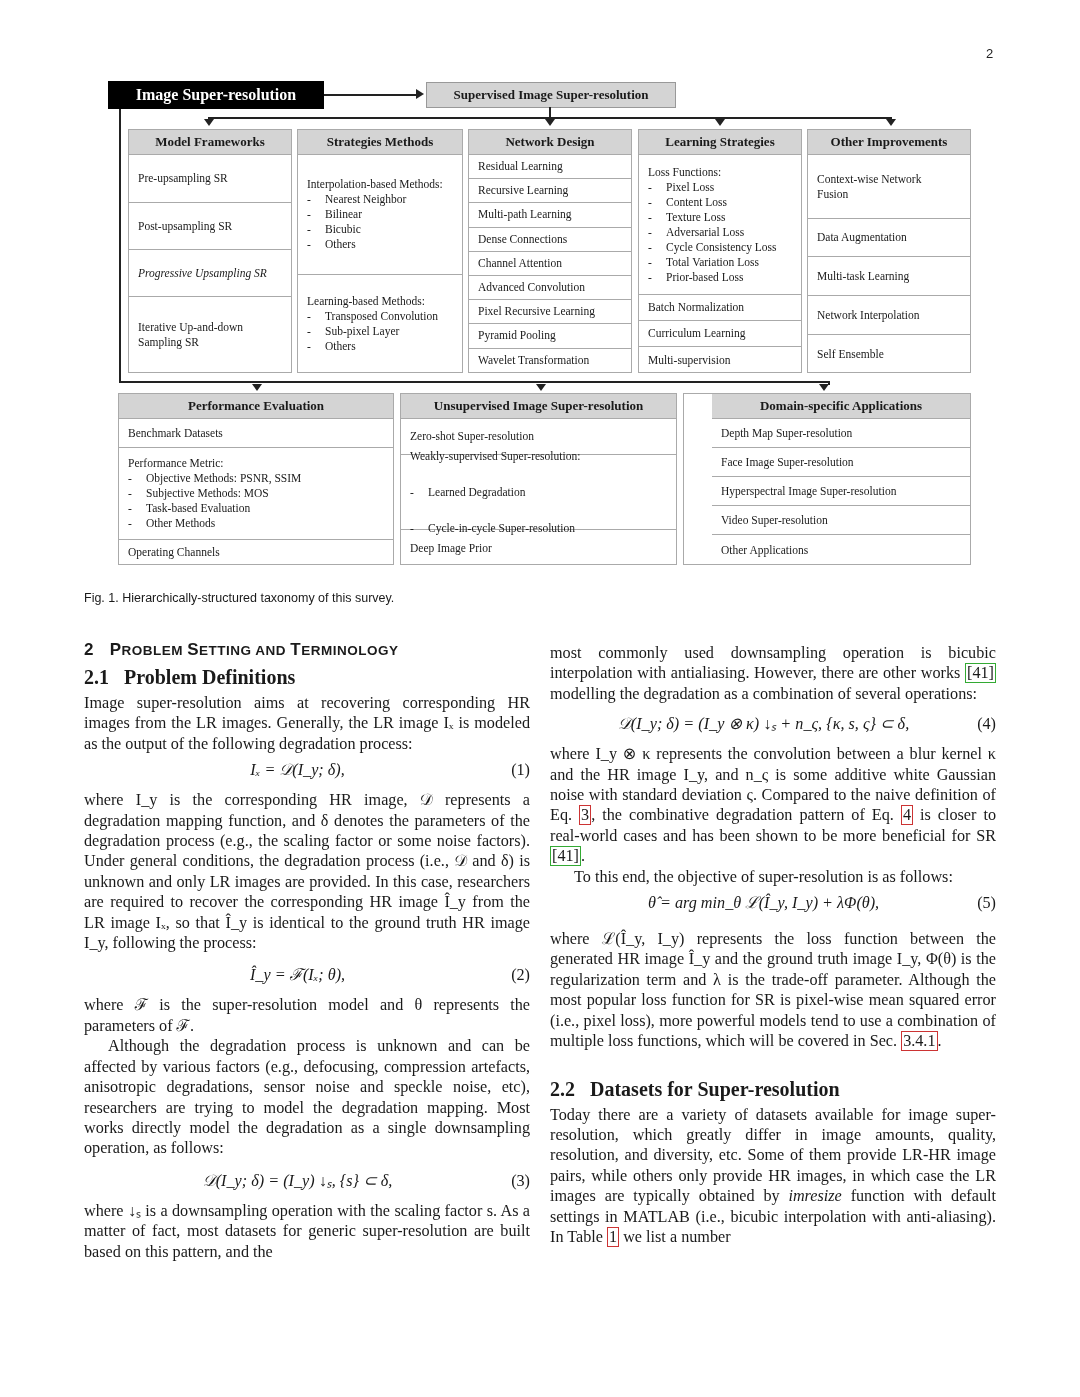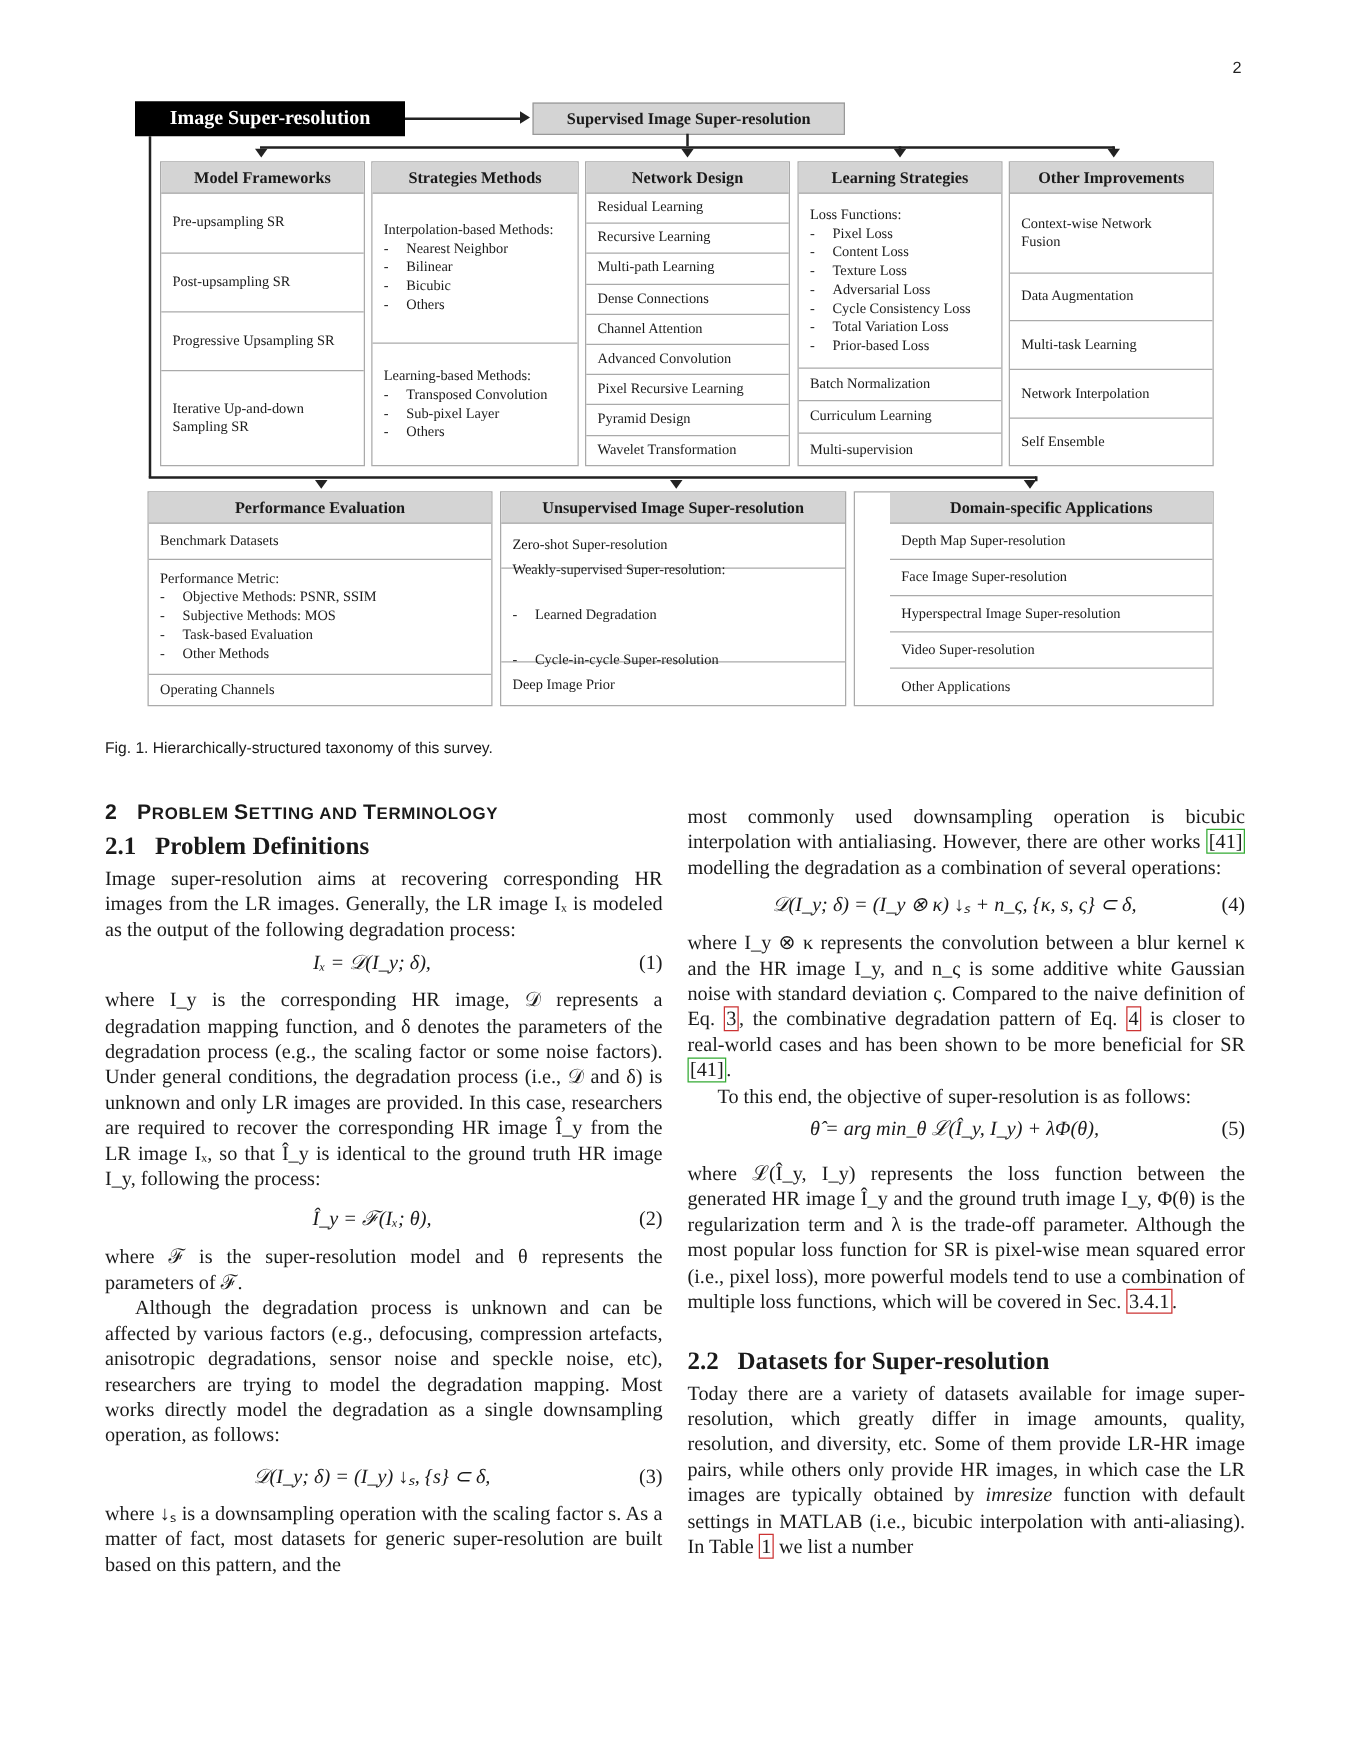--- a/index.html
+++ b/index.html
@@ -60,21 +60,21 @@
   <div class="line" style="left:828px;top:381px;width:1.5px;height:4px;"></div>
 
   <div class="col" style="left:128px;top:129px;width:164px;height:244px;">
     <div class="hd">Model Frameworks</div>
     <div class="cell" style="height:48px;">
         <div>Pre-upsampling SR</div>
       </div>
     <div class="cell" style="height:47px;">
         <div>Post-upsampling SR</div>
       </div>
-    <div class="cell" style="height:47px;">
+    <div class="cell" style="height:47px;font-style:italic;">
         <div>Progressive Upsampling SR</div>
       </div>
     <div class="cell" style="height:76px;">
         <div style="width:130px;">Iterative Up-and-down Sampling SR</div>
       </div>
   </div>
 
   <div class="col" style="left:297px;top:129px;width:166px;height:244px;">
     <div class="hd">Strategies Methods</div>
     <div class="cell" style="height:120px;">
@@ -109,21 +109,21 @@
     <div class="cell" style="height:24.2px;">
         <div>Channel Attention</div>
       </div>
     <div class="cell" style="height:24.2px;">
         <div>Advanced Convolution</div>
       </div>
     <div class="cell" style="height:24.2px;">
         <div>Pixel Recursive Learning</div>
       </div>
     <div class="cell" style="height:24.2px;">
-        <div>Pyramid Design</div>
+        <div>Pyramid Pooling</div>
       </div>
     <div class="cell" style="height:24.2px;">
         <div>Wavelet Transformation</div>
       </div>
   </div>
 
   <div class="col" style="left:638px;top:129px;width:164px;height:244px;">
     <div class="hd">Learning Strategies</div>
     <div class="cell" style="height:140px;line-height:15px;">
       <div>Loss Functions:</div>

